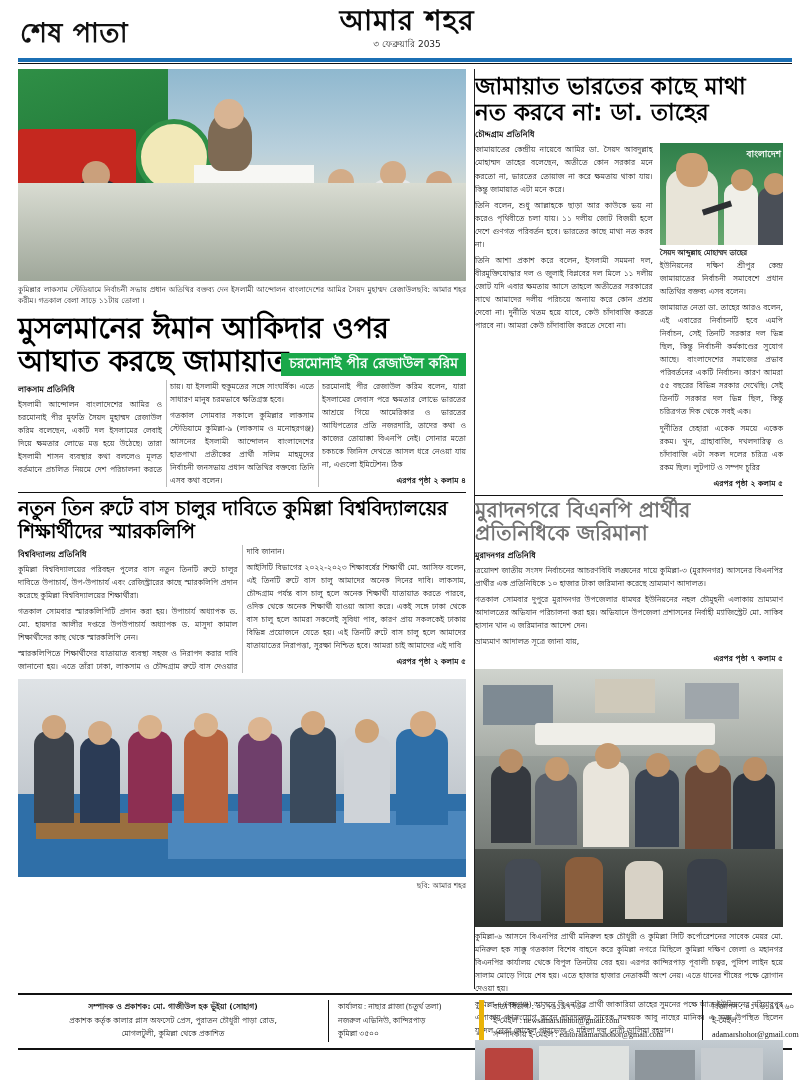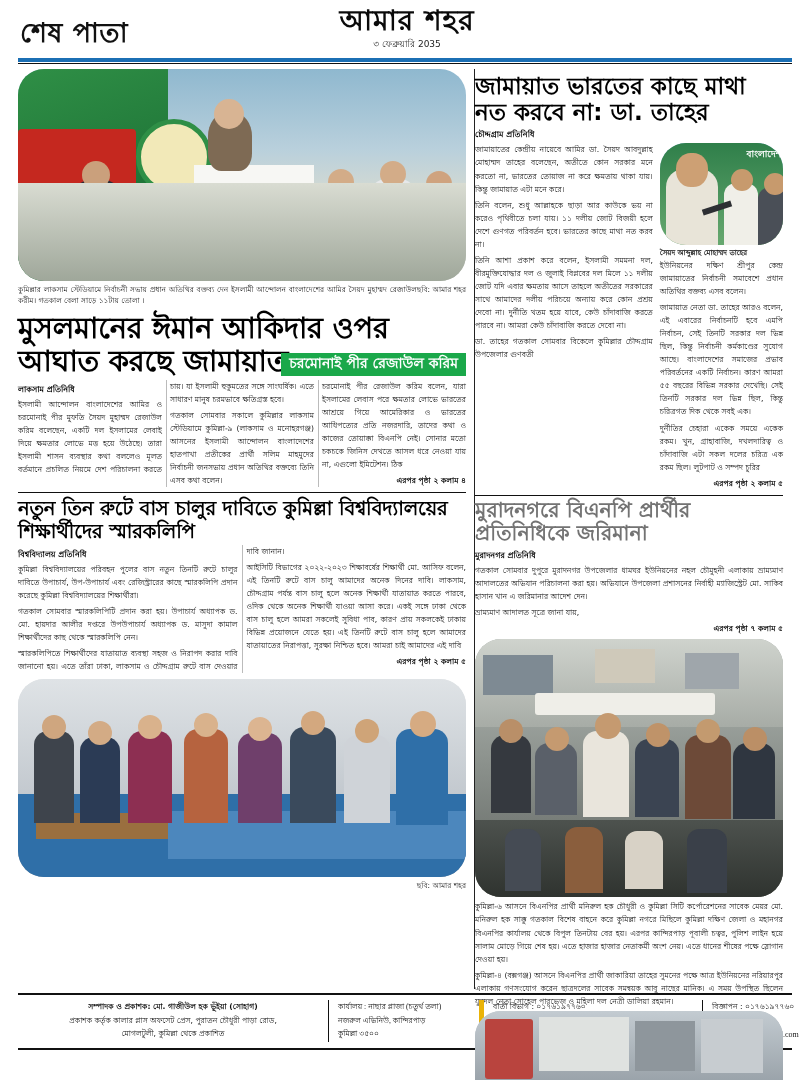--- a/index.html
+++ b/index.html
@@ -27,21 +27,21 @@
   .paper-date{font-size:9px;color:#222;margin-top:2px;font-family:"DejaVu Sans",sans-serif;}
   .rule-blue{height:4px;background:#1b6fb4;margin-top:2px;}
   .rule-thin{height:1px;background:#111;margin-top:1px;}
 
   
   .body-grid{display:flex;gap:8px;margin-top:5px;height:920px;}
   .col-left{width:448px;flex:0 0 448px;}
   .col-right{width:308px;flex:0 0 308px;border-left:1px solid #222;padding-left:0;}
 
   
-  .photo{position:relative;overflow:hidden;background:#cfd4d8;border-radius:26px;}
+  .photo{position:relative;overflow:hidden;background:#cfd4d8;}
   .caption{
     font-size:7.4px;line-height:1.5;color:#111;margin-top:3px;
     font-family:"DejaVu Sans",sans-serif;text-align:justify;
   }
   .credit{float:right;font-size:7.4px;}
 
   
   h1.headline{
     font-size:29px;line-height:1.12;font-weight:bold;color:#000;margin:6px 0 2px;
     font-family:"DejaVu Sans",sans-serif;letter-spacing:-.3px;
@@ -202,21 +202,20 @@
     <div class="col-right">
 
       <h1 class="headline-r">জামায়াত ভারতের কাছে মাথা নত করবে না: ডা. তাহের</h1>
       <div class="byline">চৌদ্দগ্রাম প্রতিনিধি</div>
 
       <div style="display:flex;gap:7px;">
         <div style="flex:1 1 58%;">
           <p class="body-text">জামায়াতের কেন্দ্রীয় নায়েবে আমির ডা. সৈয়দ আবদুল্লাহ মোহাম্মদ তাহের বলেছেন, অতীতে কোন সরকার মনে করতো না, ভারতের তোয়াজ না করে ক্ষমতায় থাকা যায়। কিন্তু জামায়াত এটা মনে করে।</p>
           <p class="body-text">তিনি বলেন, শুধু আল্লাহকে ছাড়া আর কাউকে ভয় না করেও পৃথিবীতে চলা যায়। ১১ দলীয় জোট বিজয়ী হলে দেশে গুণগত পরিবর্তন হবে। ভারতের কাছে মাথা নত করব না।</p>
           <p class="body-text">তিনি আশা প্রকাশ করে বলেন, ইসলামী সমমনা দল, বীরমুক্তিযোদ্ধার দল ও জুলাই বিপ্লবের দল মিলে ১১ দলীয় জোট যদি এবার ক্ষমতায় আসে তাহলে অতীতের সরকারের সাথে আমাদের দলীয় পরিচয়ে অন্যায় করে কোন প্রশ্রয় দেবো না। দুর্নীতি খতম হয়ে যাবে, কেউ চাঁদাবাজি করতে পারবে না। আমরা কেউ চাঁদাবাজি করতে দেবো না।</p>
-          <p class="body-text">ডা. তাহের গতকাল সোমবার বিকেলে কুমিল্লার চৌদ্দগ্রাম উপজেলার গুণবতী</p>
         </div>
         <div style="flex:0 0 40%;">
           <div class="photo ph-taher" style="height:102px;">
             <div style="position:absolute;inset:0;background:linear-gradient(#2f7f4a,#67a86f);"></div>
             <div style="position:absolute;right:2px;top:4px;font-size:9px;font-weight:bold;color:#fff;font-family:'DejaVu Sans',sans-serif;">বাংলাদেশ</div>
             <div style="position:absolute;left:6px;top:26px;width:52px;height:76px;background:#e8e4d8;border-radius:18px 18px 0 0;"></div>
             <div style="position:absolute;left:16px;top:10px;width:32px;height:34px;border-radius:46%;background:#cda074;"></div>
             <div style="position:absolute;left:64px;top:40px;width:34px;height:62px;background:#f0efe8;border-radius:12px 12px 0 0;"></div>
             <div style="position:absolute;left:71px;top:26px;width:22px;height:22px;border-radius:50%;background:#c79a6d;"></div>
             <div style="position:absolute;left:98px;top:44px;width:32px;height:58px;background:#4a4f57;border-radius:12px 12px 0 0;"></div>
@@ -228,20 +227,21 @@
           <p class="body-text">জামায়াত নেতা ডা. তাহের আরও বলেন, এই এবারের নির্বাচনটি হবে এমপি নির্বাচন, সেই তিনটি সরকার দল ভিন্ন ছিল, কিন্তু নির্বাচনী কর্মকাণ্ডের সুযোগ আছে। বাংলাদেশের সমাজের প্রভাব পরিবর্তনের একটি নির্বাচন। কারণ আমরা ৫৫ বছরের বিভিন্ন সরকার দেখেছি। সেই তিনটি সরকার দল ভিন্ন ছিল, কিন্তু চরিত্রগত দিক থেকে সবই এক।</p>
           <p class="body-text">দুর্নীতির চেহারা একেক সময়ে একেক রকম। খুন, গ্রাহাবাজি, দখলদারিত্ব ও চাঁদাবাজি এটা সকল দলের চরিত্র এক রকম ছিল। লুটপাট ও সম্পদ চুরির</p>
           <div class="jump">এরপর পৃষ্ঠা ২ কলাম ৫</div>
         </div>
       </div>
 
       <div class="hr-black"></div>
 
       <h2 class="headline-r">মুরাদনগরে বিএনপি প্রার্থীর প্রতিনিধিকে জরিমানা</h2>
       <div class="byline">মুরাদনগর প্রতিনিধি</div>
+      <p class="body-text">ত্রয়োদশ জাতীয় সংসদ নির্বাচনের আচরণবিধি লঙ্ঘনের দায়ে কুমিল্লা-৩ (মুরাদনগর) আসনের বিএনপির প্রার্থীর এক প্রতিনিধিকে ১০ হাজার টাকা জরিমানা করেছে ভ্রাম্যমাণ আদালত।</p>
       <p class="body-text">গতকাল সোমবার দুপুরে মুরাদনগর উপজেলার ধামঘর ইউনিয়নের নহল চৌমুহনী এলাকায় ভ্রাম্যমাণ আদালতের অভিযান পরিচালনা করা হয়। অভিযানে উপজেলা প্রশাসনের নির্বাহী ম্যাজিস্ট্রেট মো. সাকিব হাসান খান এ জরিমানার আদেশ দেন।</p>
       <p class="body-text">ভ্রাম্যমাণ আদালত সূত্রে জানা যায়,</p>
       <div class="jump">এরপর পৃষ্ঠা ৭ কলাম ৫</div>
 
       <div class="photo ph-crowd" style="height:258px;margin-top:4px;">
         <div style="position:absolute;inset:0;background:linear-gradient(#b6bdb9,#8e948f 45%,#5e635f);"></div>
         <div style="position:absolute;left:0;top:0;right:0;height:34%;background:linear-gradient(#cfd3cd,#a7aca6);"></div>
         <div style="position:absolute;left:8px;top:16px;width:70px;height:40px;background:#7e8a93;"></div>
         <div style="position:absolute;left:120px;top:10px;width:60px;height:34px;background:#cfc9ba;"></div>
         <div style="position:absolute;left:210px;top:14px;width:54px;height:36px;background:#9fa6ab;"></div>

